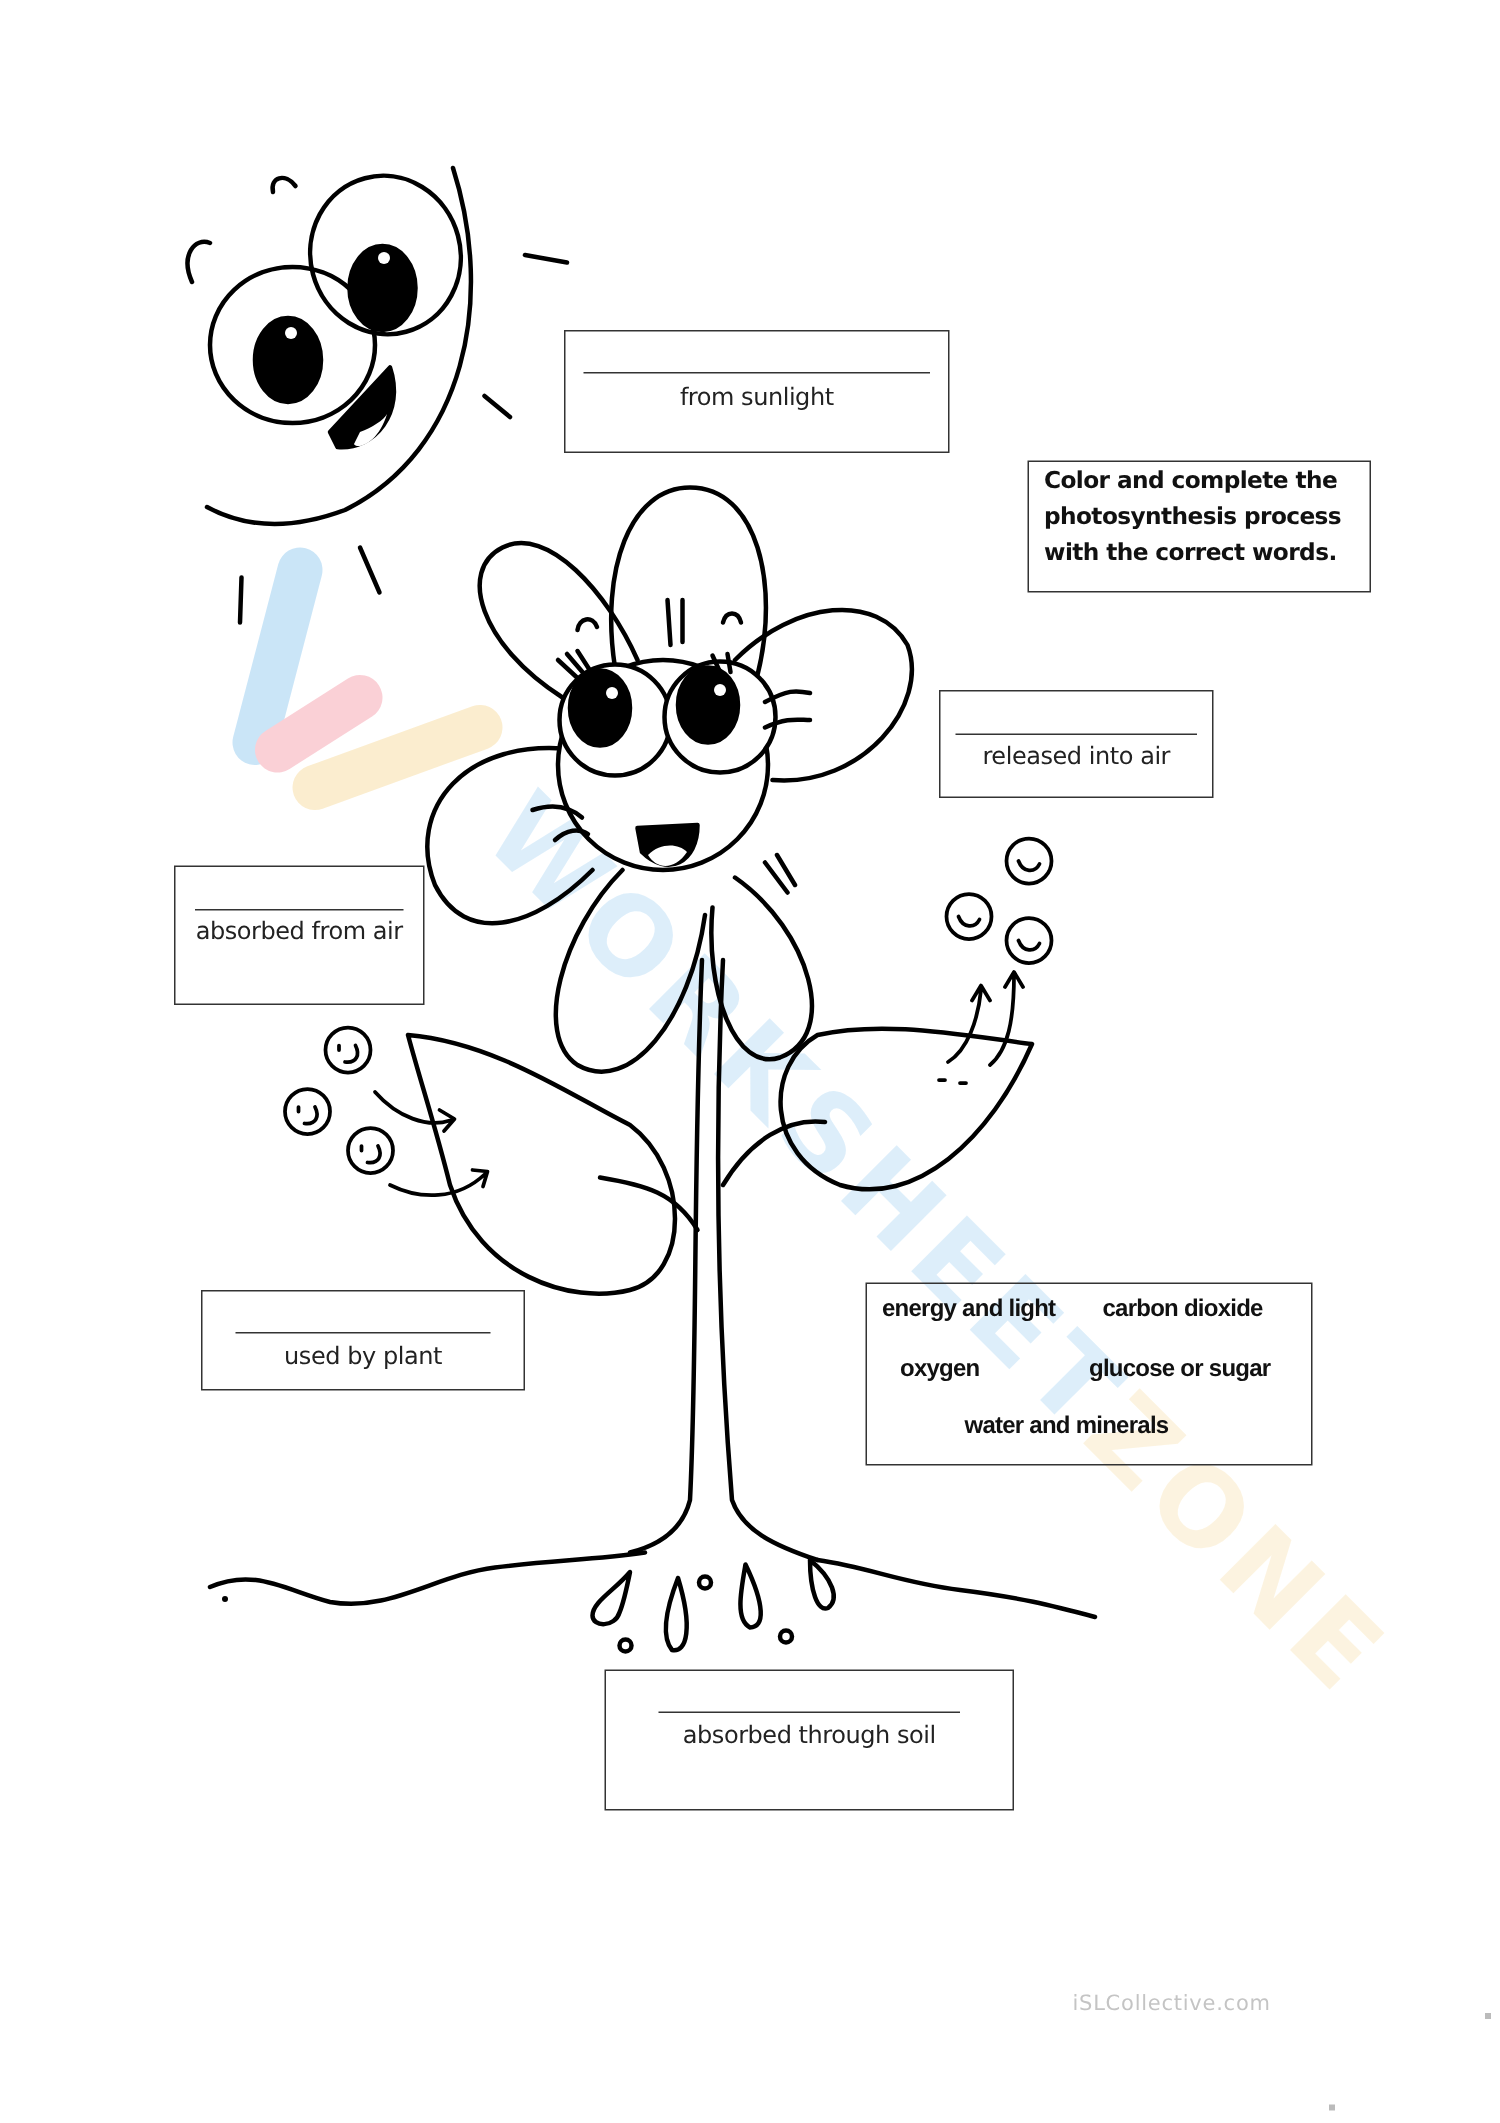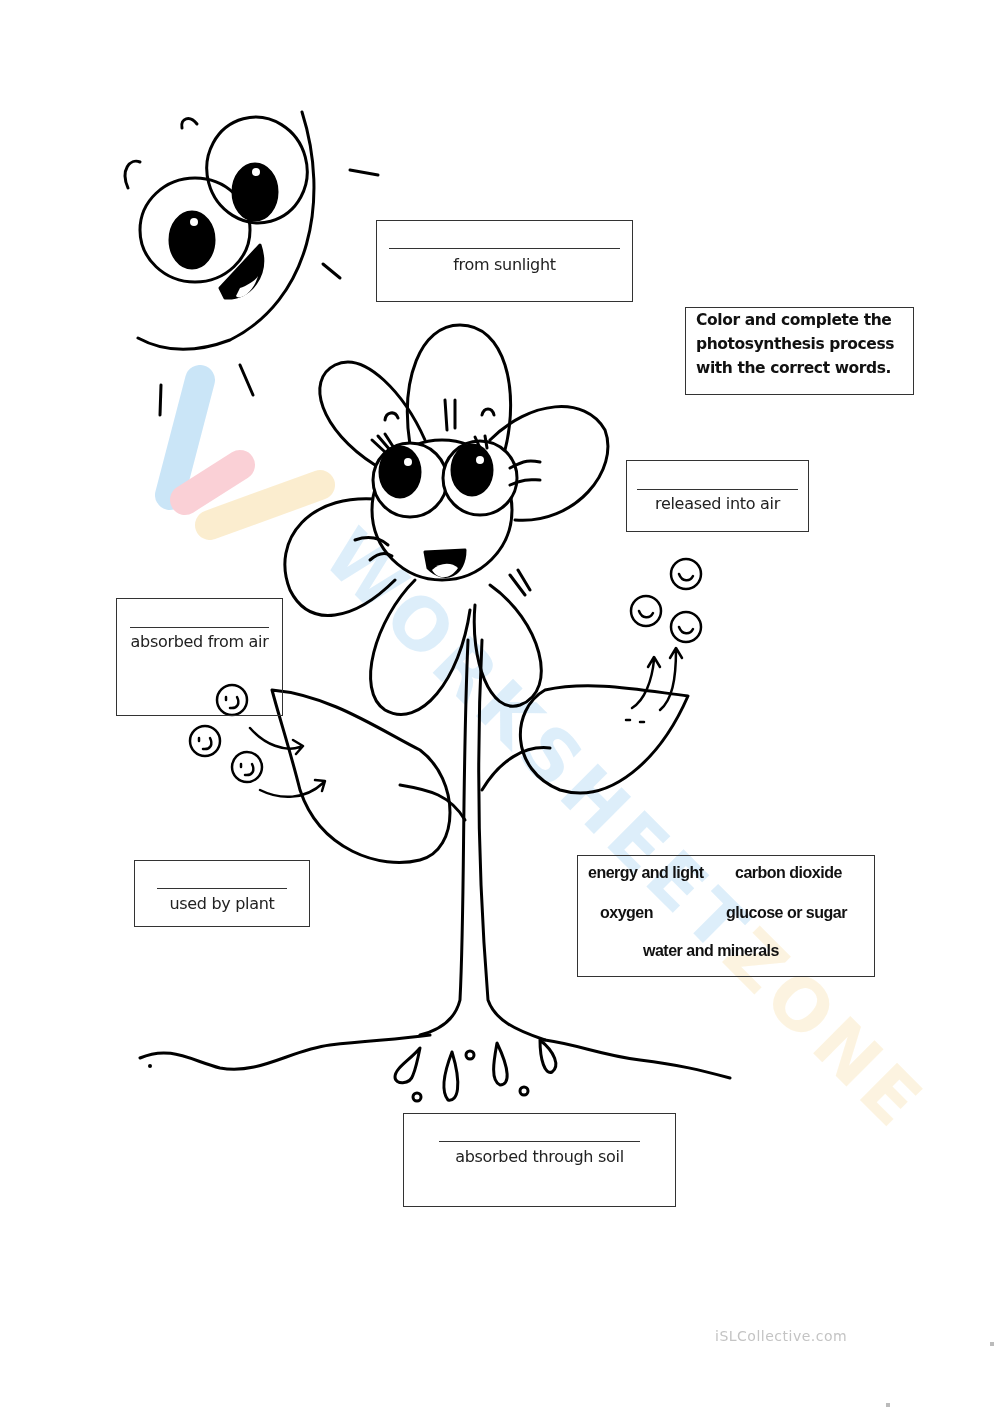--- a/index.html
+++ b/index.html
@@ -147,26 +147,26 @@
 <div class="label-box" style="left:376px; top:192px; width:257px; height:82px;margin-top:28px;">
   <div class="label-line" style="left:12px; right:12px; top:27px;"></div>
   <div class="label-text" style="top:34px;">from sunlight</div>
 </div>
 
 <div class="label-box" style="left:626px; top:445px; width:183px; height:72px;margin-top:15px;">
   <div class="label-line" style="left:10px; right:10px; top:28px;"></div>
   <div class="label-text" style="top:33px;">released into air</div>
 </div>
 
-<div class="label-box" style="left:116px; top:577px; width:167px; height:118px;margin-top:21px;">
+<div class="label-box" style="left:116px; top:577px; width:167px; height:93px;">
   <div class="label-line" style="left:13px; right:13px; top:28px;"></div>
   <div class="label-text" style="top:33px;">absorbed from air</div>
 </div>
 
-<div class="label-box" style="left:134px; top:860px; width:176px; height:67px;">
+<div class="label-box" style="left:134px; top:860px; width:216px; height:67px;">
   <div class="label-line" style="left:22px; right:22px; top:27px;"></div>
   <div class="label-text" style="top:33px;">used by plant</div>
 </div>
 
 <div class="label-box" style="left:403px; top:1113px; width:273px; height:94px;text-decoration:underline;">
   <div class="label-line" style="left:35px; right:35px; top:27px;"></div>
   <div class="label-text" style="top:33px;">absorbed through soil</div>
 </div>
 
 <div class="instr-box">

